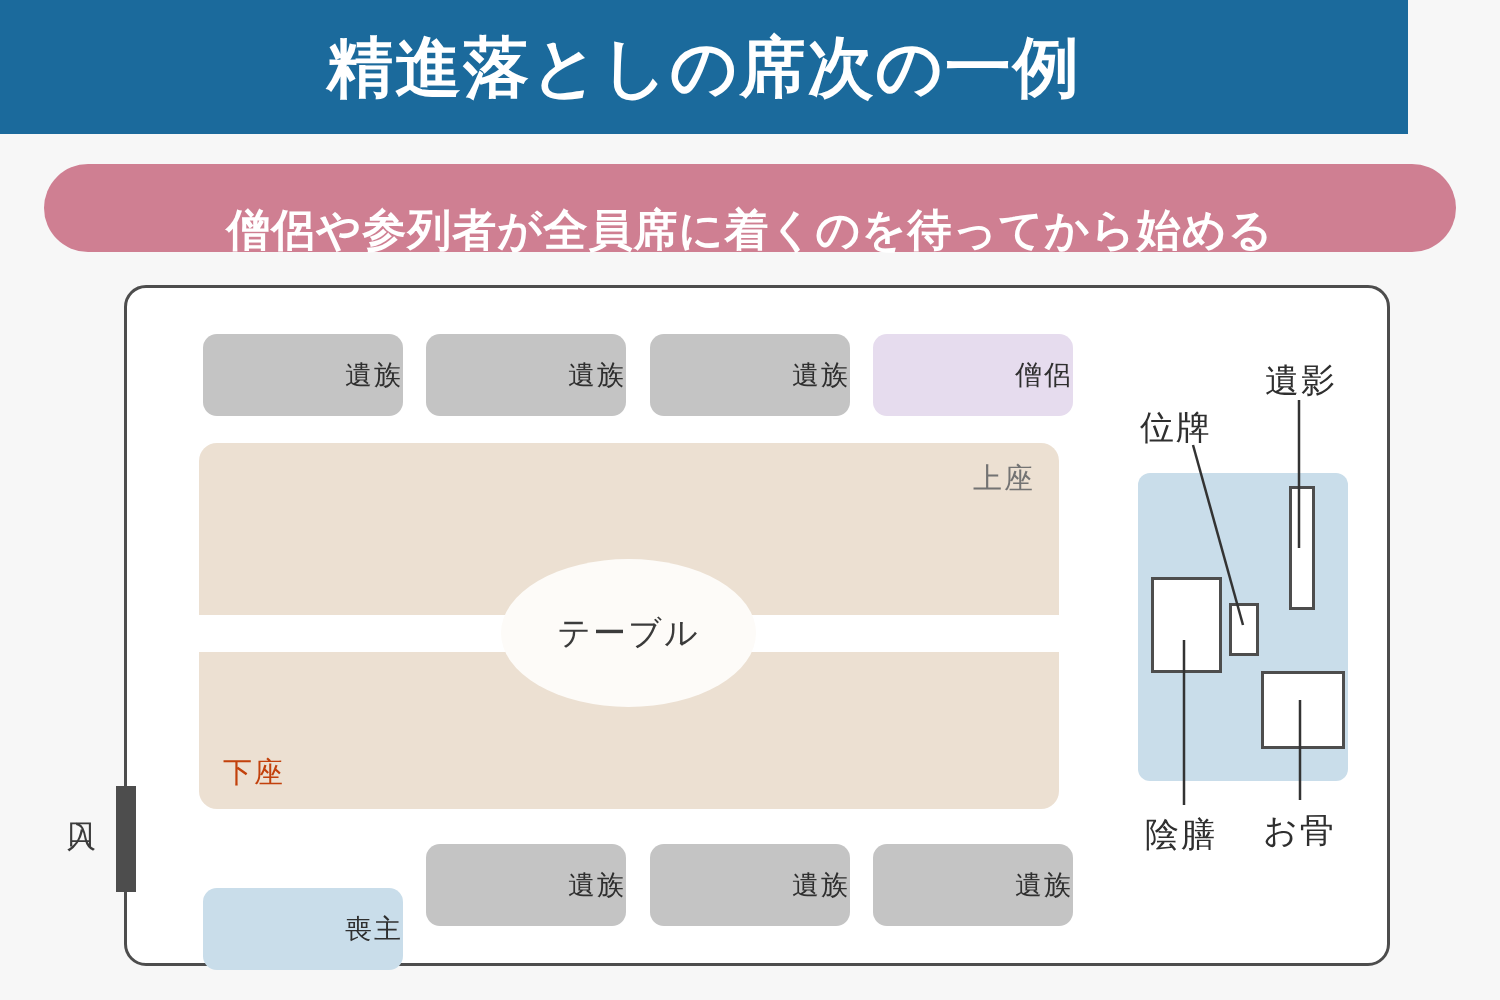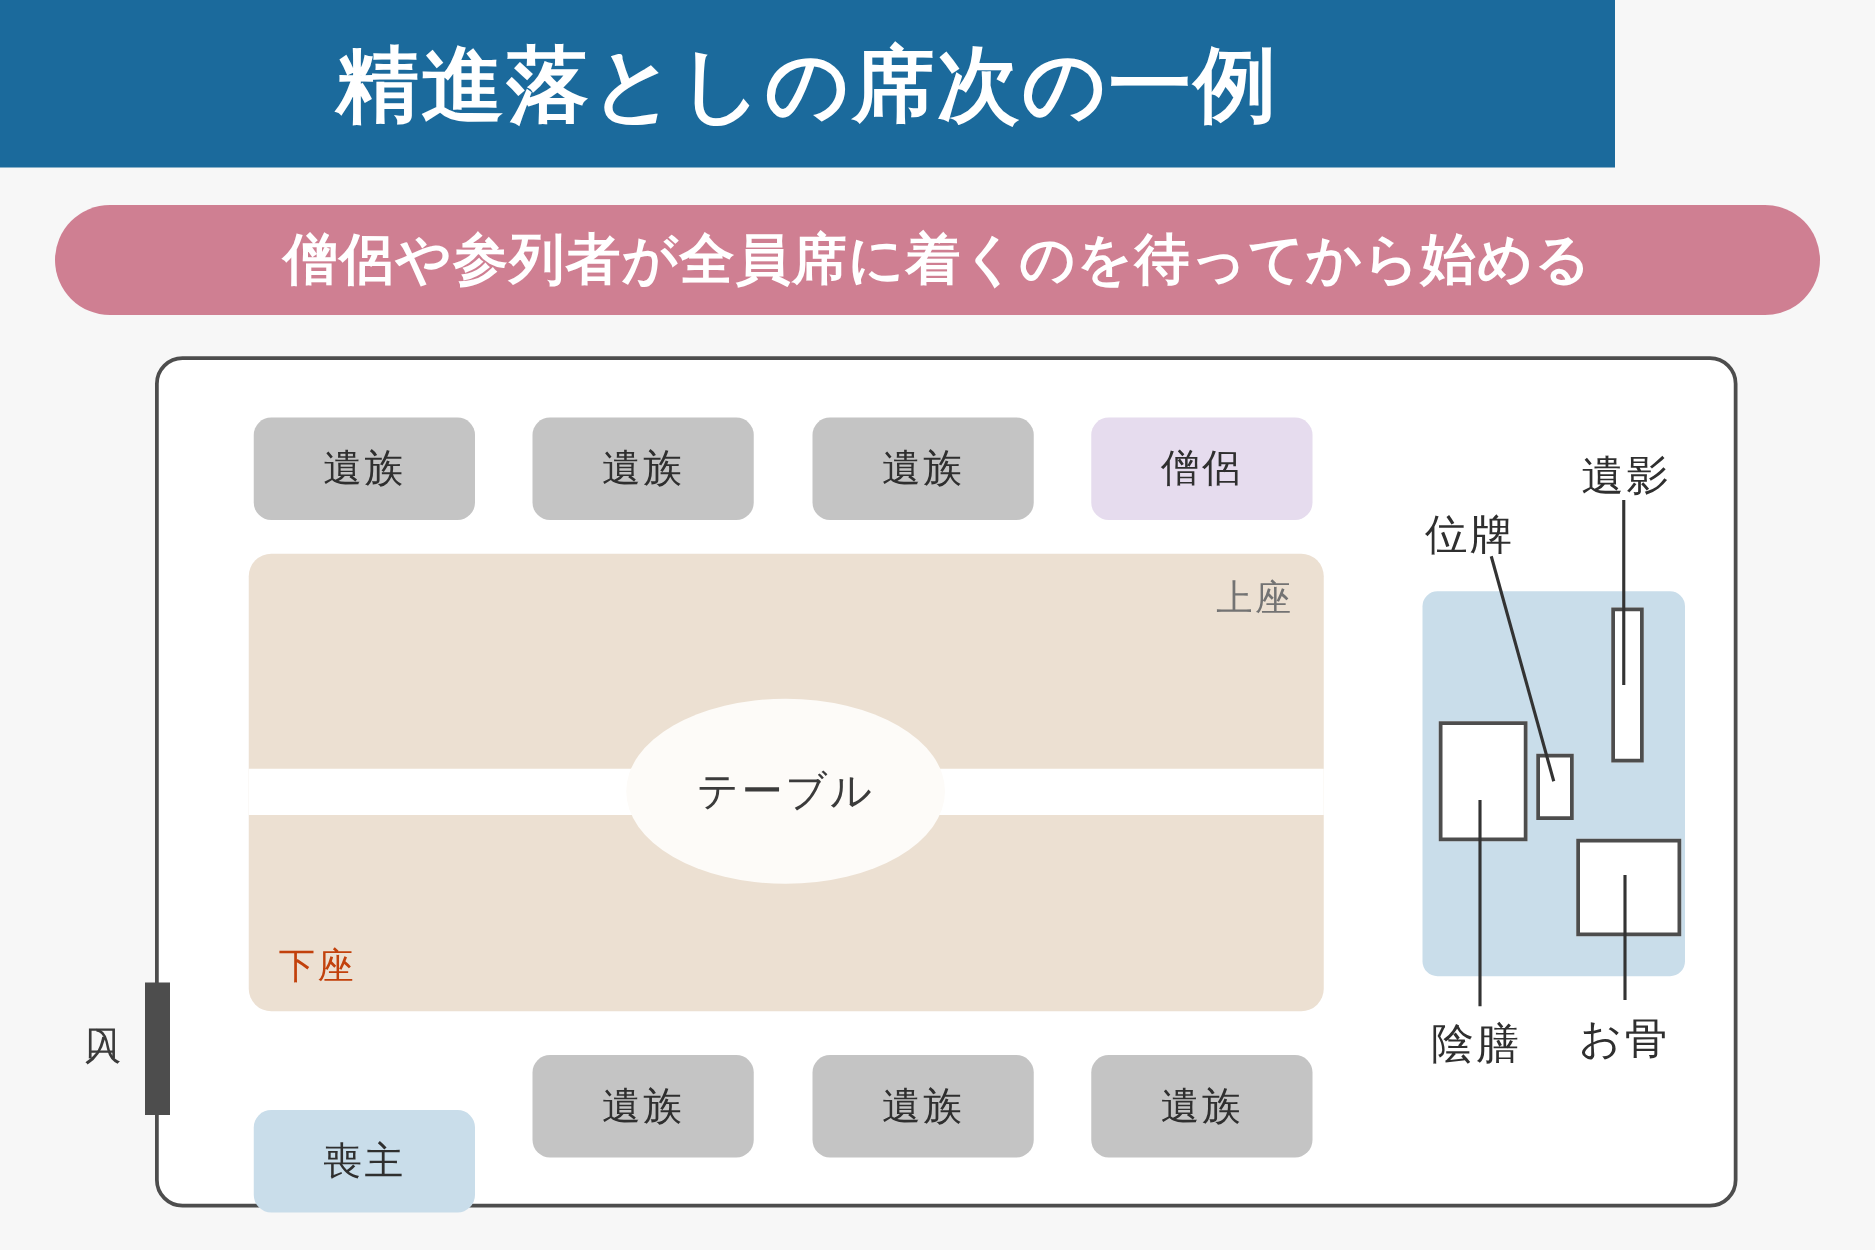--- a/index.html
+++ b/index.html
@@ -13,21 +13,21 @@
     font-family: "Liberation Sans", "DejaVu Sans", sans-serif;
     overflow: hidden;
     position: relative;
   }
 
   
   .header-bar {
     position: absolute;
     left: 0;
     top: 0;
-    width: 1292px;
+    width: 1408px;
     height: 134px;
     background: #1b6a9c;
     display: flex;
     align-items: center;
     justify-content: center;
   }
   .header-title {
     color: #ffffff;
     font-size: 66px;
     font-weight: bold;
@@ -39,21 +39,21 @@
   
   .subtitle-pill {
     position: absolute;
     left: 44px;
     top: 164px;
     width: 1412px;
     height: 88px;
     background: #cf7f92;
     border-radius: 44px;
     display: flex;
-    align-items: center;
+    align-items: flex-end;
     justify-content: center;
   }
   .subtitle-text {
     color: #ffffff;
     font-size: 44px;
     font-weight: bold;
     letter-spacing: 1px;
     line-height: 1;
     white-space: nowrap;
   }
@@ -89,27 +89,27 @@
     color: #3b3b3b;
     line-height: 1.25;
     text-align: center;
     writing-mode: vertical-rl;
     letter-spacing: 4px;
   }
 
   
   .seat {
     position: absolute;
-    width: 177px;
+    width: 200px;
     height: 82px;
     border-radius: 14px;
     display: flex;
     align-items: center;
-    justify-content: center;
-    font-size: 31px;
+    justify-content: flex-end;
+    font-size: 27px;
     color: #2f2f2f;
     letter-spacing: 2px;
     box-sizing: border-box;
   }
   .seat.gray      { background: #c4c4c4; }
   .seat.lavender  { background: #e6dcee; }
   .seat.lightblue { background: #c9ddea; }
 
   .row-top .seat    { top: 331px; }
   .row-bottom .seat { top: 841px; }

